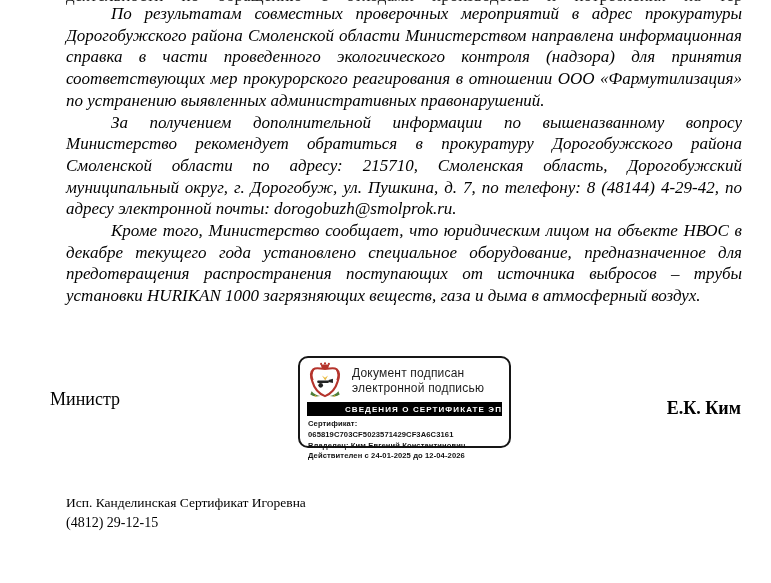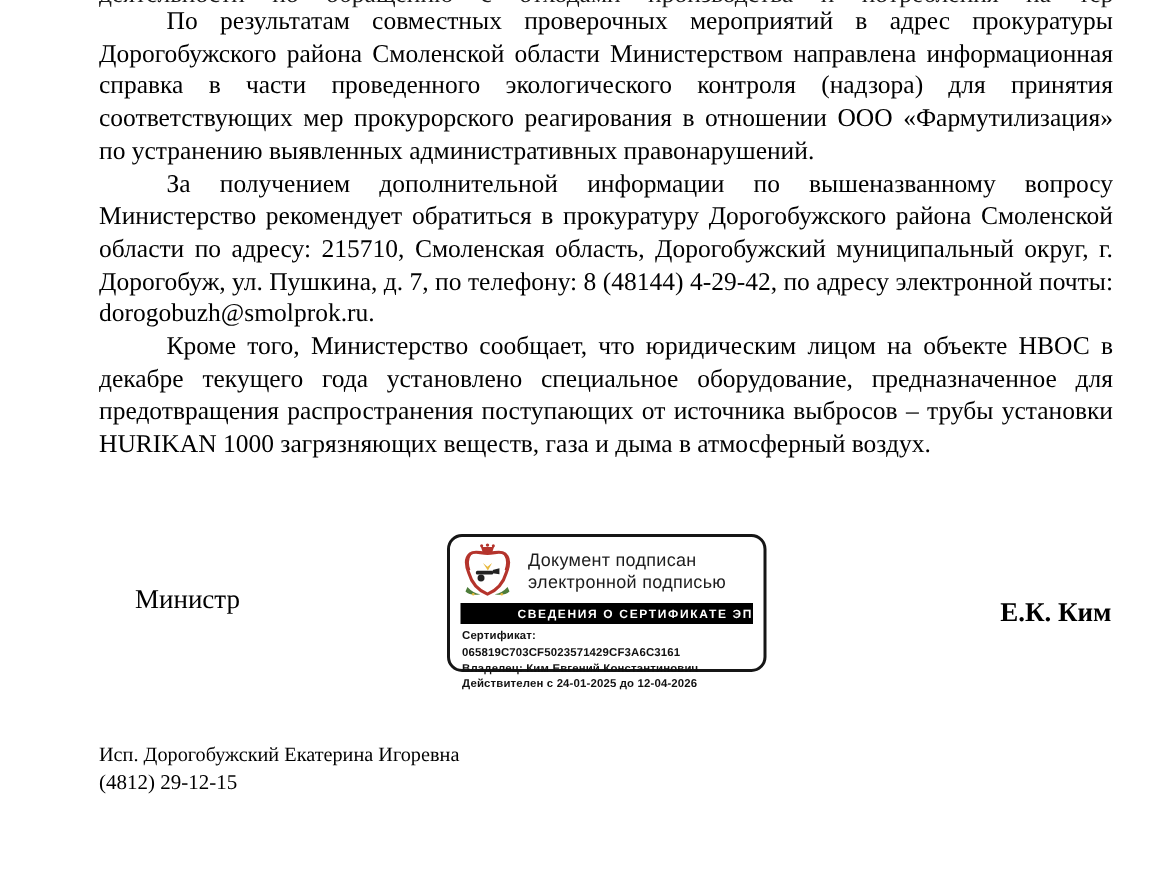--- a/index.html
+++ b/index.html
@@ -21,26 +21,25 @@
     font-size:17px;line-height:21px;
     word-spacing:14px;white-space:nowrap;
     color:#1a1a1a;
   }
   
   .body-text{
     position:absolute;left:66px;top:3px;width:676px;
     font-size:17px;line-height:21.7px;
     text-align:justify;
   }
-  .body-text p{margin:0;text-indent:45px;}
+  .body-text p{margin:0;text-indent:45px;font-style:italic;}
   
   .minister-title{
     position:absolute;left:50px;top:389px;
     font-size:18px;
-    margin-left:40px;
   }
   .signer-name{
     position:absolute;right:30px;top:398px;
     font-size:18px;font-weight:bold;
   }
   
   .stamp{
     position:absolute;left:298px;top:356px;width:213px;height:92px;
     box-sizing:border-box;
     border:2px solid #161616;border-radius:10px;
@@ -127,16 +126,16 @@
       </div>
     </div>
     <div class="stamp-bar">СВЕДЕНИЯ О СЕРТИФИКАТЕ ЭП</div>
     <div class="stamp-details">
       <div>Сертификат: 065819C703CF5023571429CF3A6C3161</div>
       <div>Владелец: Ким Евгений Константинович</div>
       <div>Действителен с 24-01-2025 до 12-04-2026</div>
     </div>
   </div>
 
-  <div class="executor-name">Исп. Дорогобужский Екатерина Игоревна</div>
+  <div class="executor-name">Исп. Канделинская Сертификат Игоревна</div>
   <div class="executor-phone">(4812) 29-12-15</div>
 
 </div>
 
 </body></html>

